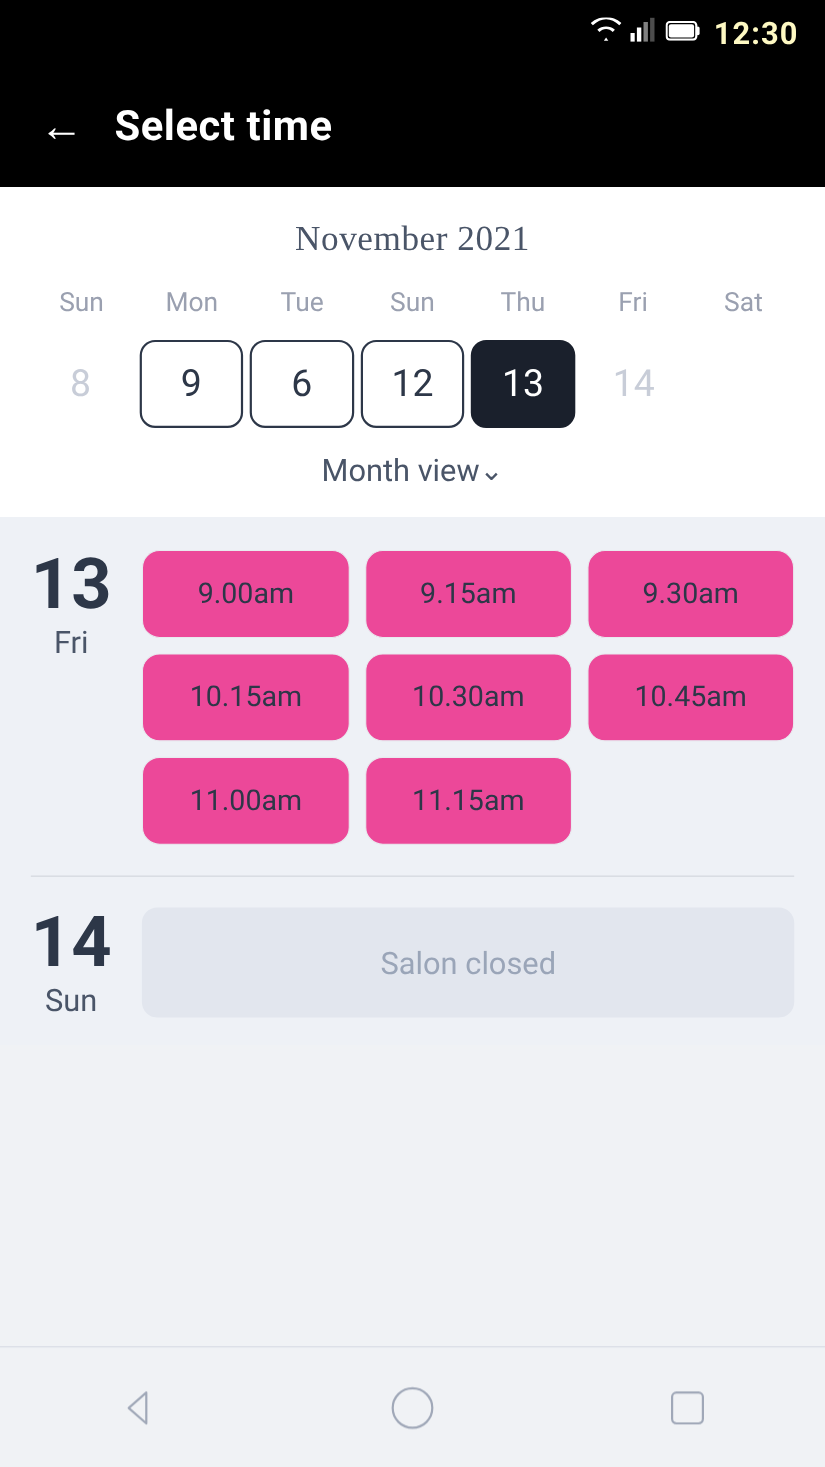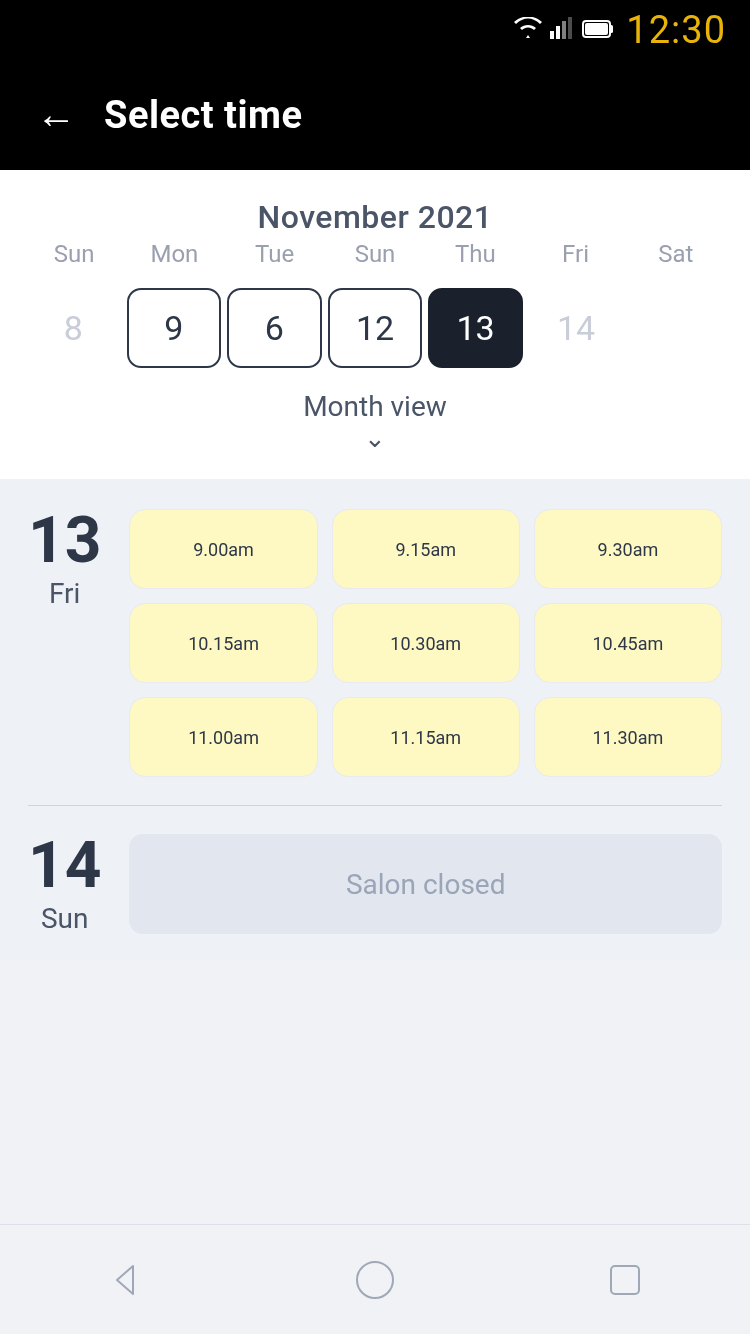--- a/index.html
+++ b/index.html
@@ -18,23 +18,23 @@
       width: 750px;
       height: 60px;
       background: #000;
       display: flex;
       align-items: center;
       justify-content: flex-end;
       padding: 0 24px;
       gap: 12px;
     }
     .status-bar .time {
-      color: #eab308;
-      font-size: 38px;
-      font-weight: 400;
+      color: #fef9c3;
+      font-size: 28px;
+      font-weight: 700;
       letter-spacing: 1px;
     }
     .status-icons {
       display: flex;
       align-items: center;
       gap: 8px;
     }
     .wifi-icon, .signal-icon, .battery-icon {
       color: #fff;
       font-size: 22px;
@@ -67,21 +67,23 @@
     
     .calendar-section {
       background: #fff;
       padding: 28px 24px 18px;
     }
     .month-label {
       text-align: center;
       font-size: 32px;
       font-weight: 500;
       color: #4a5568;
+      margin-bottom: 22px;
       letter-spacing: 0.5px;
+      font-family: Liberation Serif, serif;
     }
 
     
     .day-headers {
       display: grid;
       grid-template-columns: repeat(7, 1fr);
       margin-bottom: 12px;
     }
     .day-header {
       text-align: center;
@@ -123,21 +125,20 @@
       border: none;
     }
 
     
     .month-view-row {
       display: flex;
       align-items: center;
       justify-content: center;
       padding: 18px 0 8px;
       cursor: pointer;
-      flex-direction: column;
     }
     .month-view-text {
       font-size: 28px;
       color: #4a5568;
       font-weight: 400;
     }
     .chevron-down {
       font-size: 26px;
       color: #4a5568;
     }
@@ -179,27 +180,27 @@
     }
 
     
     .slots-grid {
       display: grid;
       grid-template-columns: repeat(3, 1fr);
       gap: 14px;
       flex: 1;
     }
     .time-slot {
-      background: #fef9c3;
+      background: #ec4899;
       border-radius: 16px;
       height: 80px;
       display: flex;
       align-items: center;
       justify-content: center;
-      font-size: 18px;
+      font-size: 26px;
       color: #2d3748;
       font-weight: 400;
       cursor: pointer;
       border: 1.5px solid #e8eaef;
     }
 
     
     .section-divider {
       height: 1px;
       background: #d0d4dc;
@@ -340,21 +341,20 @@
         </div>
         <div class="slots-grid">
           <div class="time-slot">9.00am</div>
           <div class="time-slot">9.15am</div>
           <div class="time-slot">9.30am</div>
           <div class="time-slot">10.15am</div>
           <div class="time-slot">10.30am</div>
           <div class="time-slot">10.45am</div>
           <div class="time-slot">11.00am</div>
           <div class="time-slot">11.15am</div>
-          <div class="time-slot">11.30am</div>
         </div>
       </div>
     </div>
 
     <div class="section-divider"></div>
 
     <div class="closed-section">
       <div class="day-number-block">
         <span class="day-number">14</span>
         <span class="day-name">Sun</span>

